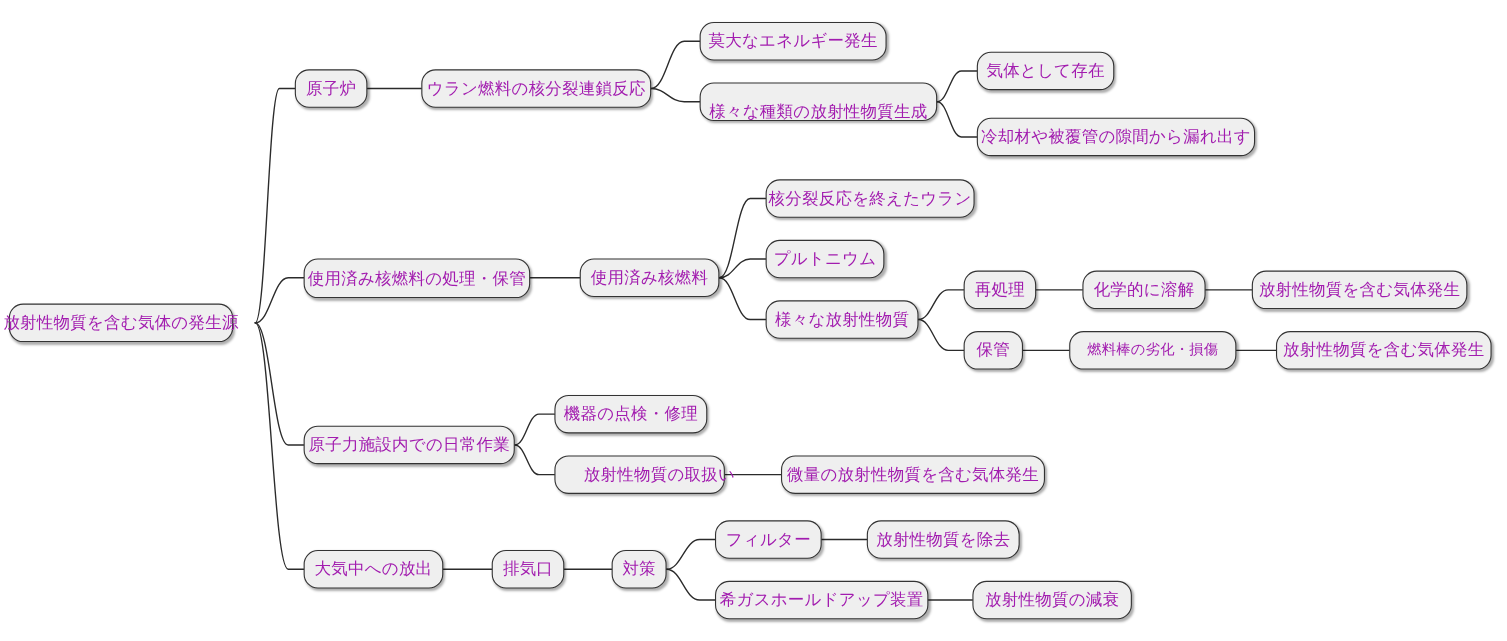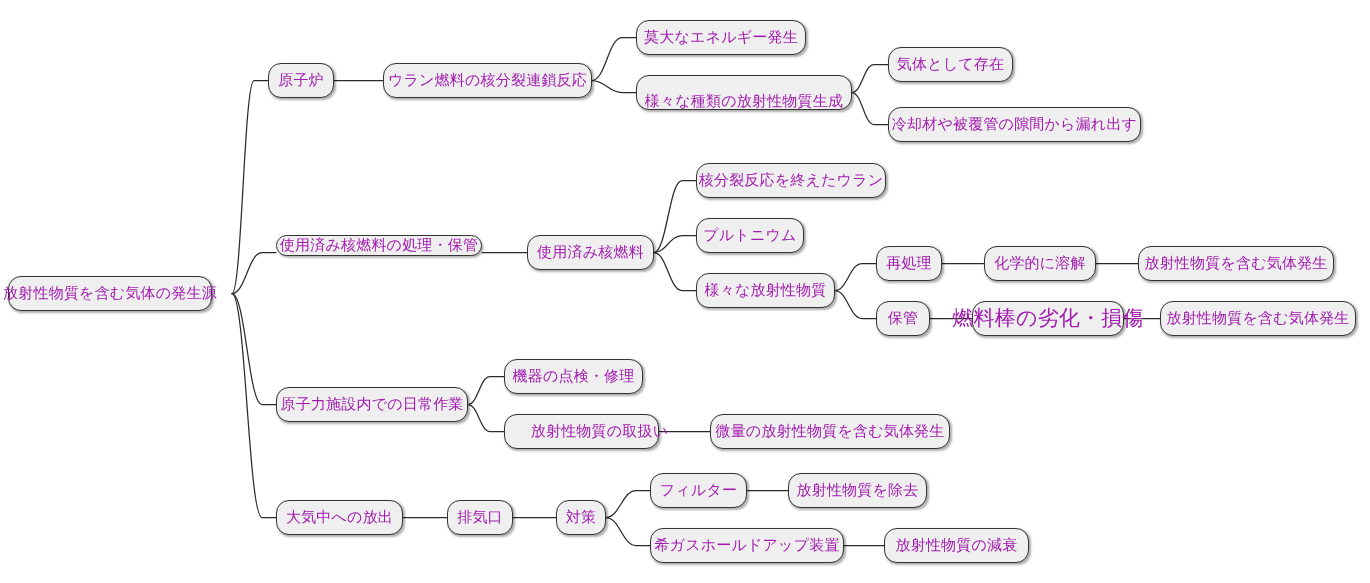--- a/index.html
+++ b/index.html
@@ -71,21 +71,21 @@
       </div>
       <div class="node" style="left: 636px; top: 75px; width: 216px; height: 35px; font-size: 15px; align-items: flex-end;">
         <span>様々な種類の放射性物質生成</span>
       </div>
       <div class="node" style="left: 888px; top: 47px; width: 125px; height: 35px; font-size: 15px;">
         <span>気体として存在</span>
       </div>
       <div class="node" style="left: 888px; top: 107px; width: 253px; height: 35px; font-size: 15px;">
         <span>冷却材や被覆管の隙間から漏れ出す</span>
       </div>
-      <div class="node" style="left: 276px; top: 235px; width: 206px; height: 21px; font-size: 15px;">
+      <div class="node" style="left: 276px; top: 235px; width: 206px; height: 36px; font-size: 15px;">
         <span>使用済み核燃料の処理・保管</span>
       </div>
       <div class="node" style="left: 527px; top: 235px; width: 127px; height: 35px; font-size: 15px;">
         <span>使用済み核燃料</span>
       </div>
       <div class="node" style="left: 696px; top: 163px; width: 190px; height: 35px; font-size: 15px;">
         <span>核分裂反応を終えたウラン</span>
       </div>
       <div class="node" style="left: 696px; top: 218px; width: 108px; height: 35px; font-size: 15px; text-align: right;">
         <span>プルトニウム</span>
@@ -98,21 +98,21 @@
       </div>
       <div class="node" style="left: 984px; top: 246px; width: 112px; height: 35px; font-size: 15px;">
         <span>化学的に溶解</span>
       </div>
       <div class="node" style="left: 1138px; top: 246px; width: 196px; height: 35px; font-size: 15px;">
         <span>放射性物質を含む気体発生</span>
       </div>
       <div class="node" style="left: 876px; top: 301px; width: 54px; height: 35px; font-size: 15px;">
         <span>保管</span>
       </div>
-      <div class="node" style="left: 972px; top: 301px; width: 152px; height: 35px; font-size: 21px;">
+      <div class="node" style="left: 972px; top: 301px; width: 152px; height: 35px; font-size: 13px;">
         <span>燃料棒の劣化・損傷</span>
       </div>
       <div class="node" style="left: 1160px; top: 301px; width: 196px; height: 35px; font-size: 15px;">
         <span>放射性物質を含む気体発生</span>
       </div>
       <div class="node" style="left: 276px; top: 387px; width: 192px; height: 35px; font-size: 15px;">
         <span>原子力施設内での日常作業</span>
       </div>
       <div class="node" style="left: 504px; top: 359px; width: 139px; height: 35px; font-size: 15px;">
         <span>機器の点検・修理</span>

